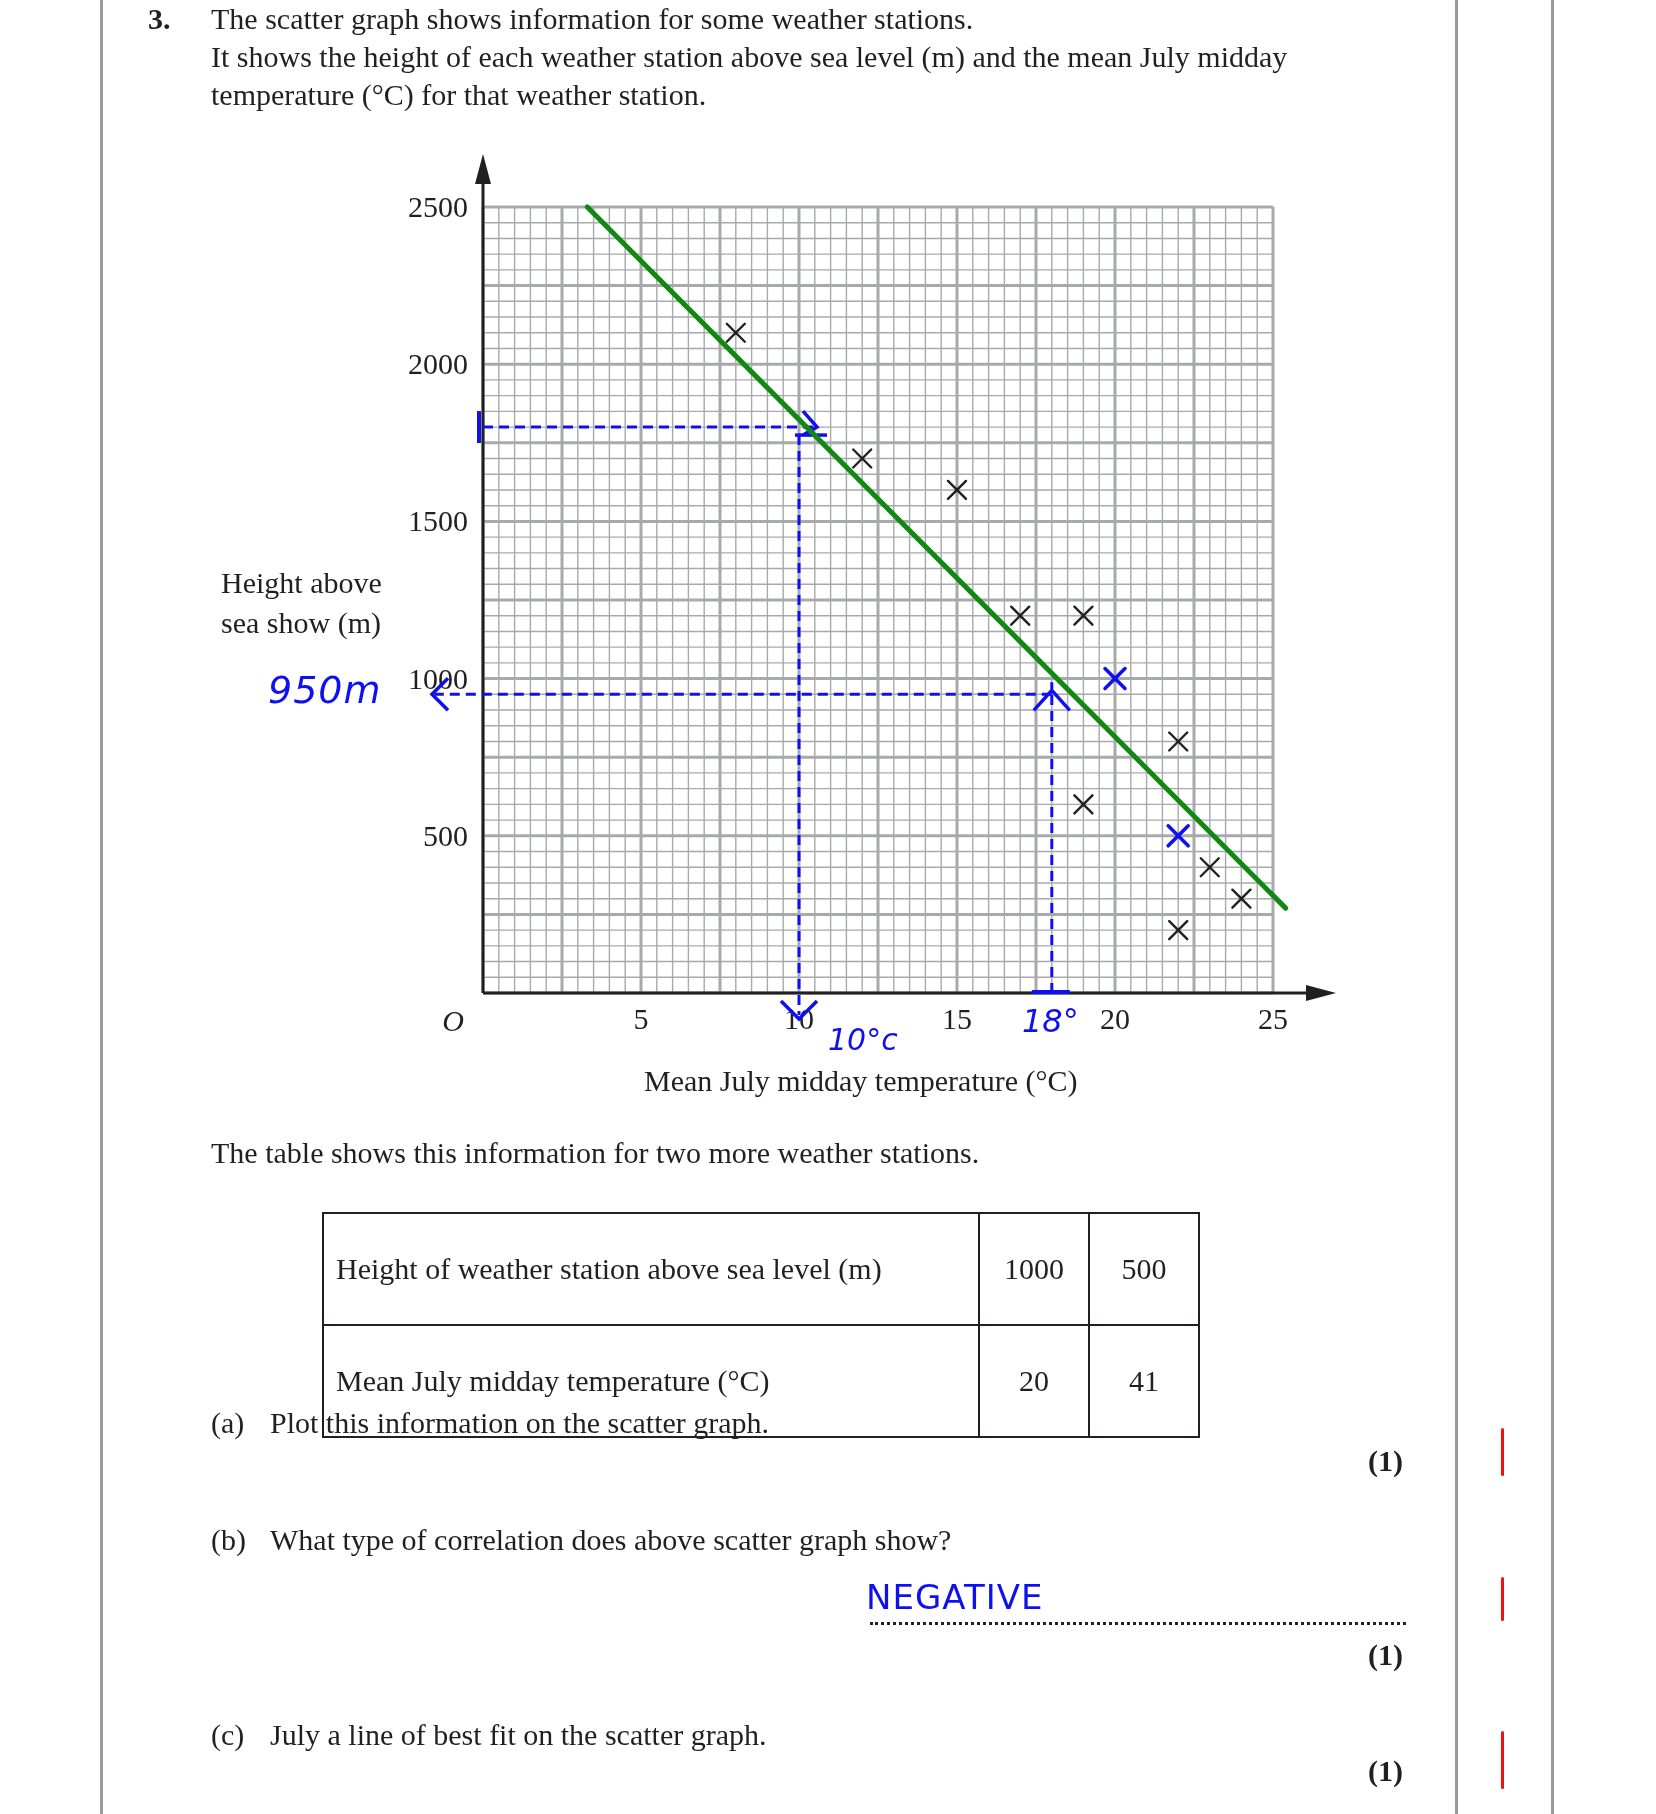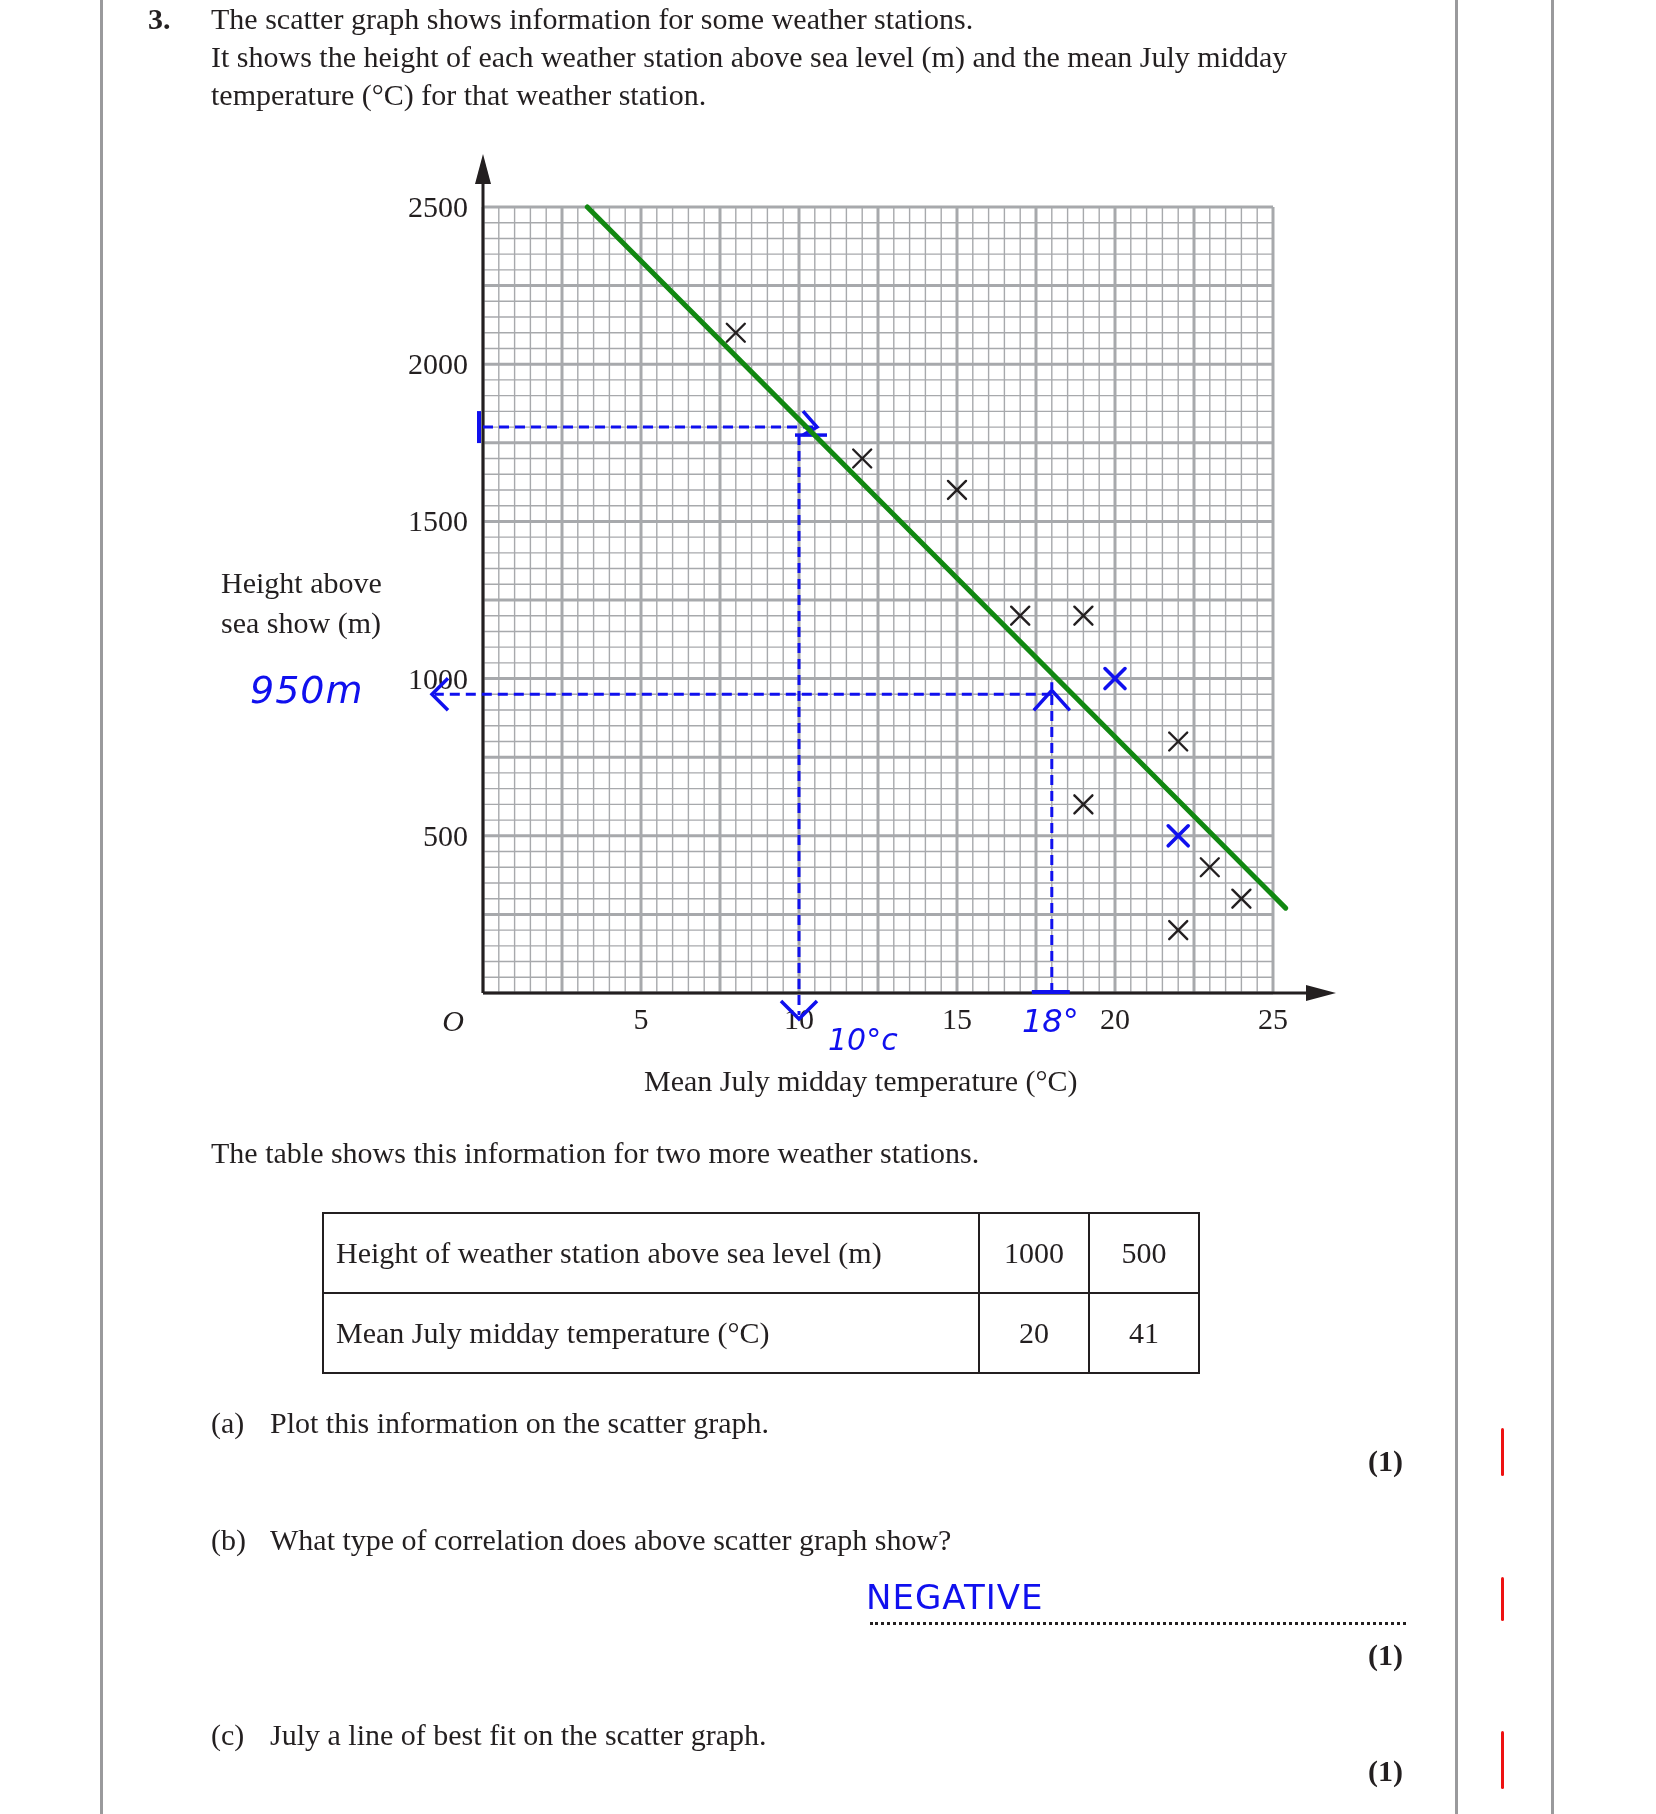--- a/index.html
+++ b/index.html
@@ -3,21 +3,21 @@
 <meta charset="utf-8">
 <style>
   html, body { margin:0; padding:0; background:#ffffff; }
   body { width:1656px; height:1814px; position:relative; overflow:hidden;
          font-family:"Liberation Serif","DejaVu Serif",serif; color:#231f20; }
   .vline { position:absolute; top:0; width:3px; height:1814px; background:#9a9a9c; }
   .txt { position:absolute; font-size:30px; line-height:38px; white-space:nowrap; }
   .qnum { position:absolute; left:148px; top:0px; font-size:30px; font-weight:bold; line-height:38px; }
   #chart { position:absolute; left:0; top:0; }
   table.info { position:absolute; left:322px; top:1212px; border-collapse:collapse; font-size:30px; }
-  table.info td { border:2px solid #231f20; height:78px; padding:0 12px;margin-top:20px; }
+  table.info td { border:2px solid #231f20; height:78px; padding:16px 12px;margin-top:20px; }
   table.info td.lab { width:630px; }
   table.info td.num { text-align:center; width:84px; }
   .mark { position:absolute; font-weight:bold; font-size:30px; }
   .hand { position:absolute; color:#1010ee; font-family:"DejaVu Sans",sans-serif; }
   .dots { position:absolute; left:870px; top:1622px; width:536px; border-top:3px dotted #231f20; }
   .redtick { position:absolute; width:3px; background:#ee1111; border-radius:2px; }
 </style>
 </head>
 <body>
 
@@ -220,21 +220,21 @@
         <line x1="1168.2" y1="845.8" x2="1188.2" y2="825.8" stroke="#1010ee" stroke-width="3.6" stroke-linecap="round"></line>
       </g>
     </g>
 </svg>
 
 <div class="txt" style="left:221px; top:564px;text-align:right;">Height above</div>
 <div class="txt" style="left:221px; top:604px;">sea show (m)</div>
 
 <div class="txt" style="left:644px; top:1062px;">Mean July midday temperature (°C)</div>
 
-<div class="hand" style="left:250px; top:668px; font-size:38px; font-style:italic; letter-spacing:1px;">950m</div>
+<div class="hand" style="left:268px; top:668px; font-size:38px; font-style:italic; letter-spacing:1px;">950m</div>
 <div class="hand" style="left:828px; top:1022px; font-size:30px; font-style:italic;text-align:center;">10°c</div>
 <div class="hand" style="left:1022px; top:1002px; font-size:32px; font-style:italic;">18°</div>
 
 <div class="txt" style="left:211px; top:1134px;text-align:right;">The table shows this information for two more weather stations.</div>
 
 <table class="info">
   <tbody>
       <tr>
     <td class="lab">Height of weather station above sea level (m)</td>
     <td class="num">1000</td>

